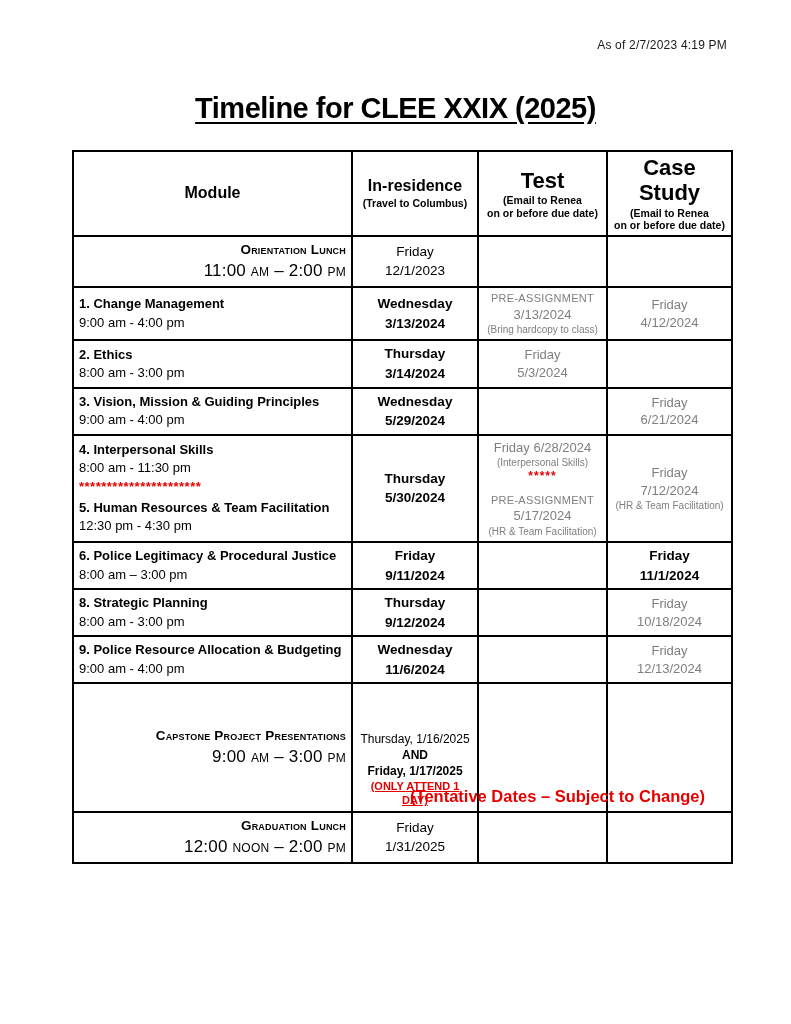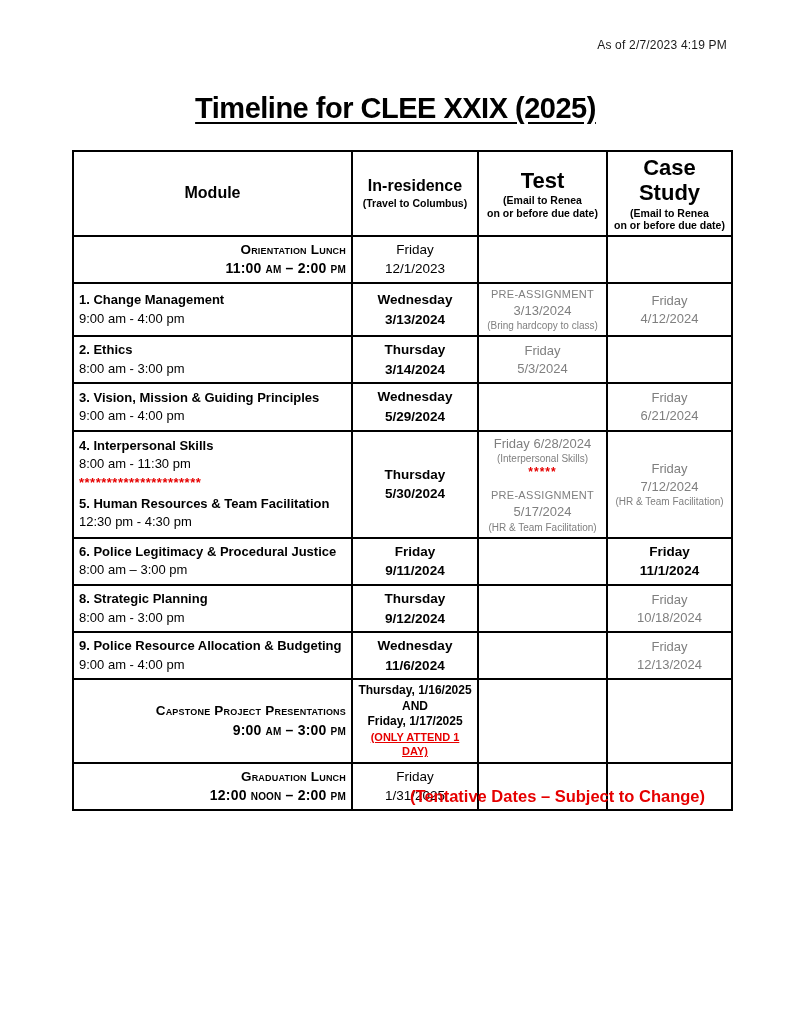--- a/index.html
+++ b/index.html
@@ -39,30 +39,30 @@
   th .h-title.big{font-size:22px;}
   th .h-sub{font-size:10.5px;font-weight:700;line-height:1.2;white-space:pre-line;margin-top:1px;}
   td.shaded{background:var(--shade);}
   td.align-right{text-align:right;padding-right:9px;}
   td.align-left{text-align:left;padding-left:7px;}
   td.align-center{text-align:center;}
   .line{font-size:13px;line-height:1.42;}
   .line.b{font-weight:700;}
   .line.day{font-size:13.5px;line-height:1.45;}
   .line.sc{font-variant:small-caps;font-weight:700;font-size:13.5px;letter-spacing:.2px;}
-  .line.scbig{font-variant:small-caps;font-weight:700;font-size:14px;letter-spacing:.2px;}
+  .line.scbig{font-variant:small-caps;font-weight:400;font-size:17px;letter-spacing:.2px;}
   .line.gray{color:var(--gray);font-size:13px;line-height:1.35;}
   .line.graysm{color:var(--gray);font-size:11px;line-height:1.35;letter-spacing:.3px;}
   .line.grayxs{color:var(--gray);font-size:10px;line-height:1.3;}
   .line.bk{font-weight:700;font-size:13.5px;line-height:1.45;}
   .line.red{color:var(--red);font-weight:700;letter-spacing:1px;font-size:12px;line-height:1.2;}
   .line.redstars{color:var(--red);font-weight:700;font-size:13px;letter-spacing:.5px;line-height:1.1;margin:2px 0;}
   .line.redu{color:var(--red);font-weight:700;font-size:11px;text-decoration:underline;line-height:1.3;}
   .line.sm{font-size:12px;line-height:1.3;font-weight:bold;}
-  .line.smb{font-size:12px;font-weight:700;line-height:1.3;}
+  .line.smb{font-size:12px;font-weight:400;line-height:1.3;margin-top:45px;}
   .line.mt{margin-top:5px;}
   .line.spacer{height:9px;}
   .footer-note{
     position:absolute;top:787px;left:66px;width:639px;
     text-align:right;color:var(--red);font-weight:700;font-size:16.5px;
   }
 </style>
 </head>
 <body>
 

